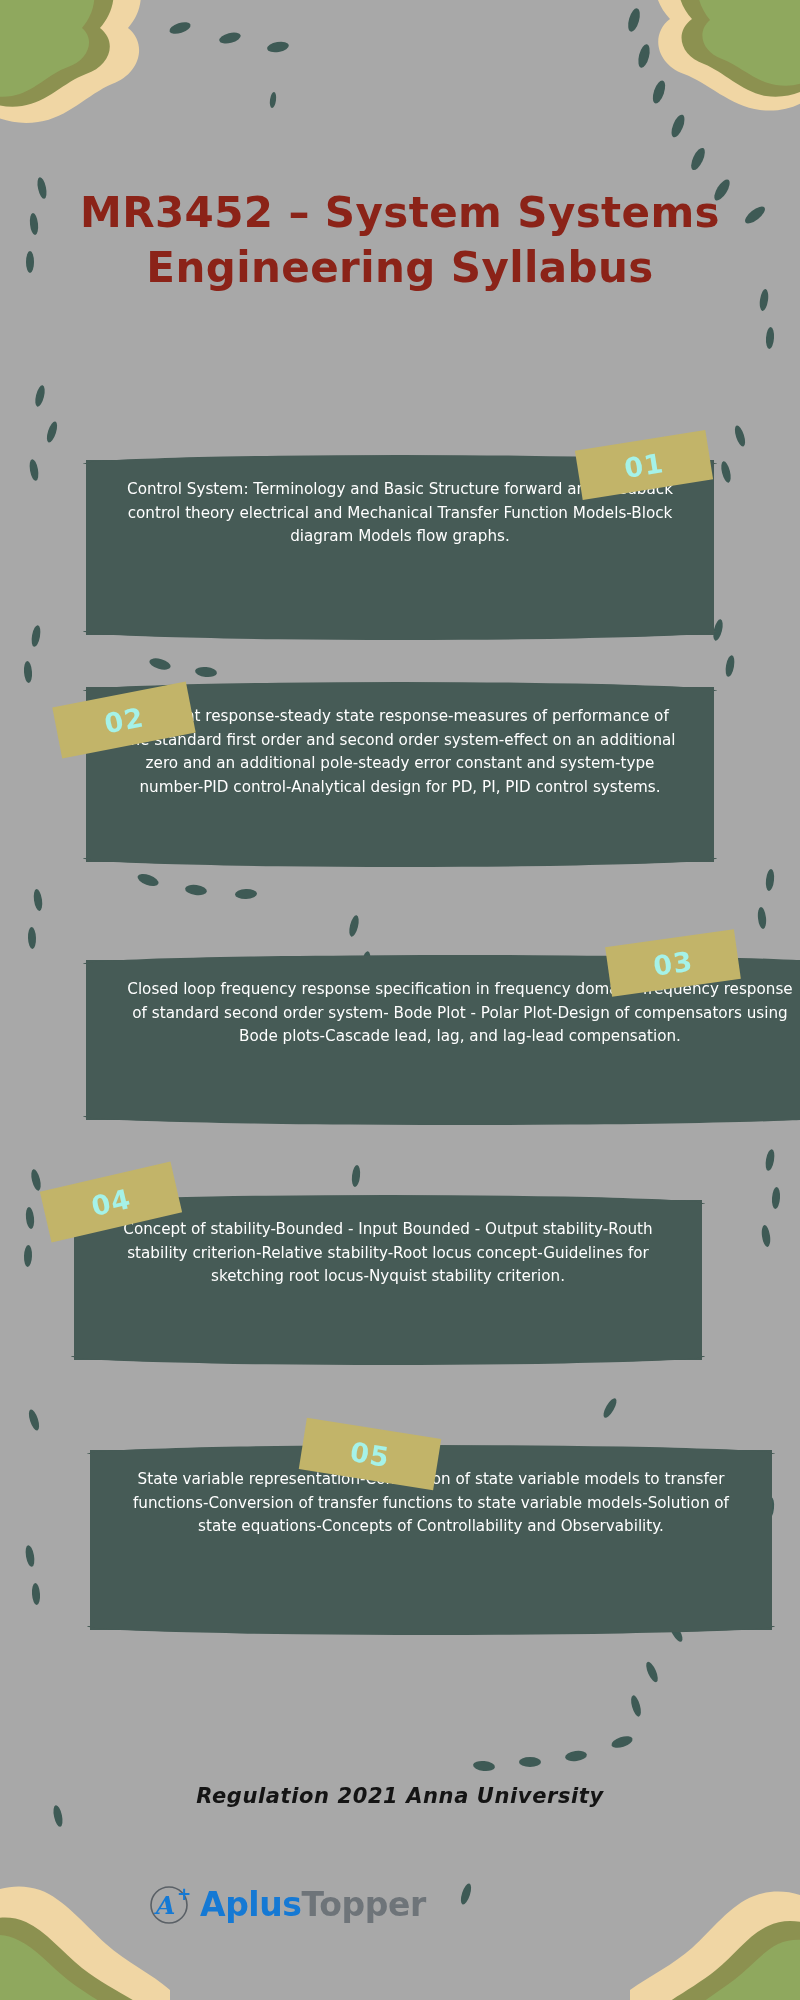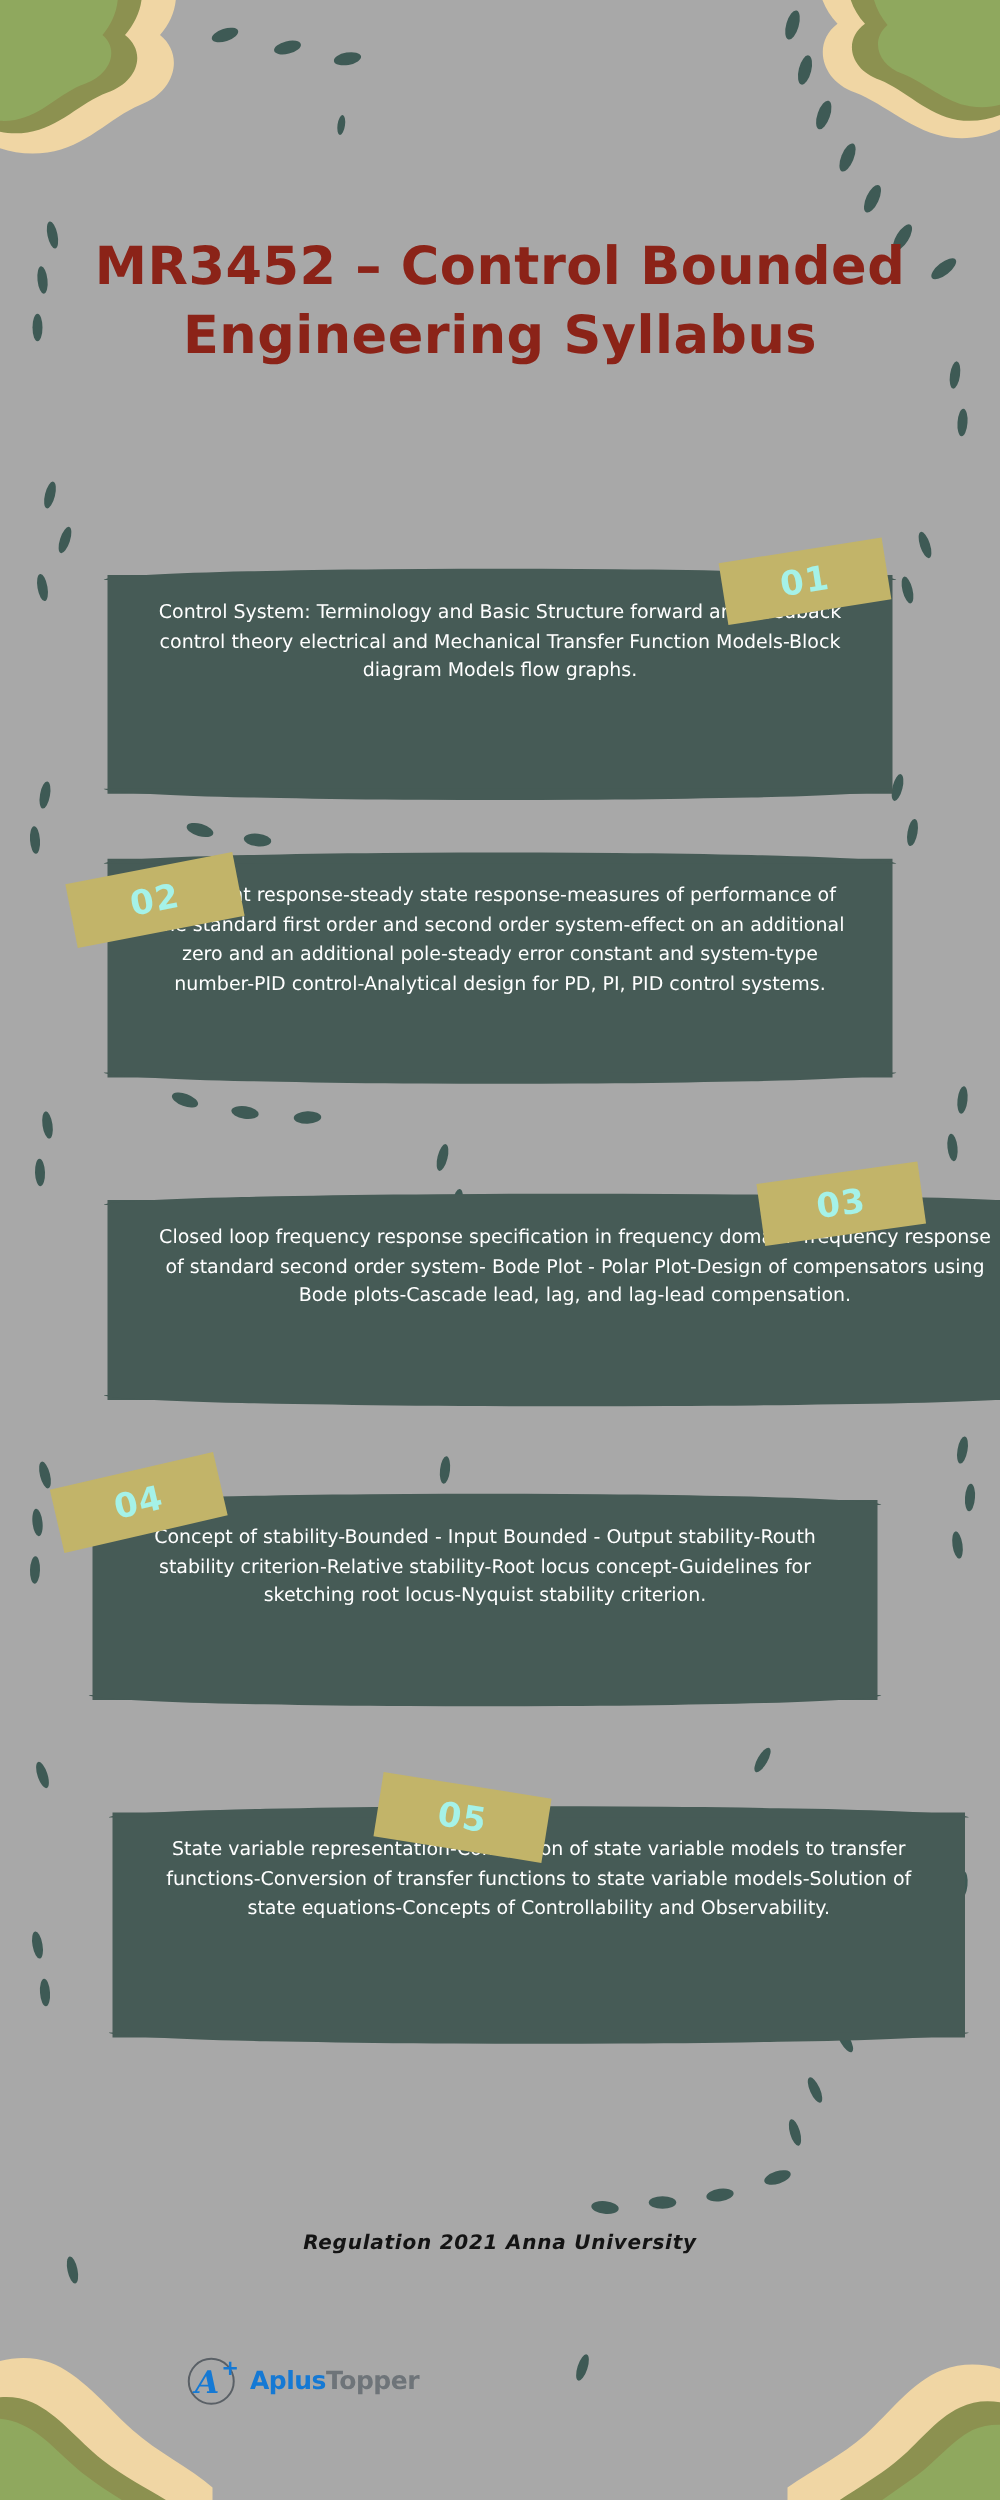--- a/index.html
+++ b/index.html
@@ -69,33 +69,33 @@
   
   .reg{
     position:absolute;
     left:0; top:1784px; width:800px;
     text-align:center;
   }
   .reg span{
     color:#141414;
     font-family:"DejaVu Sans", sans-serif;
     font-weight:bold;
-    font-size:16px;
+    font-size:21px;
     letter-spacing:0.6px;
     font-style:italic;
   }
 
   .logo{
     position:absolute; left:148px; top:1882px;
     display:flex; align-items:center; gap:8px;
   }
   .logo-mark{ width:44px; height:44px; position:relative; }
   .logo-text{
     font-family:"DejaVu Sans", sans-serif;
-    font-weight:bold; font-size:20px; letter-spacing:-0.4px;
+    font-weight:bold; font-size:33px; letter-spacing:-0.4px;
   }
   .logo-aplus{ color:#1579D4; }
   .logo-topper{ color:#6E7479; }
 </style>
 </head>
 <body>
 
 <div class="deco" style="left:-40px;top:-30px;">
   <svg width="230" height="160" viewBox="0 0 230 160">
     <path d="M0,0 L175,0 C185,22 182,42 168,58 C188,74 180,104 152,114 C128,124 108,148 78,152 C44,157 14,140 0,118 Z" fill="#F0D6A4"></path>
@@ -188,21 +188,21 @@
       <ellipse cx="530" cy="1762" rx="11" ry="5" transform="rotate(0 530 1762)"></ellipse>
       <ellipse cx="484" cy="1766" rx="11" ry="5" transform="rotate(6 484 1766)"></ellipse>
       <ellipse cx="676" cy="1632" rx="4" ry="11" transform="rotate(-30 676 1632)"></ellipse>
       <ellipse cx="466" cy="1894" rx="4" ry="11" transform="rotate(18 466 1894)"></ellipse>
       <ellipse cx="58" cy="1816" rx="4" ry="11" transform="rotate(-12 58 1816)"></ellipse>
     </g>
   </svg>
 </div>
 
 <div class="title-wrap">
-  <div class="title">MR3452 – Control Bounded</div>
+  <div class="title">MR3452 – System Systems</div>
   <div class="title">Engineering Syllabus</div>
 </div>
 
 <div class="card" style="left:86px;top:460px;width:628px;height:175px;">
   <p>Control System: Terminology and Basic Structure forward and Feedback control theory electrical and Mechanical Transfer Function Models-Block diagram Models flow graphs.</p>
 </div>
 <div class="ribbon" style="left:578px;top:440px;width:132px;height:50px;transform:rotate(-9deg);">
   <span>01</span>
 </div>
 

